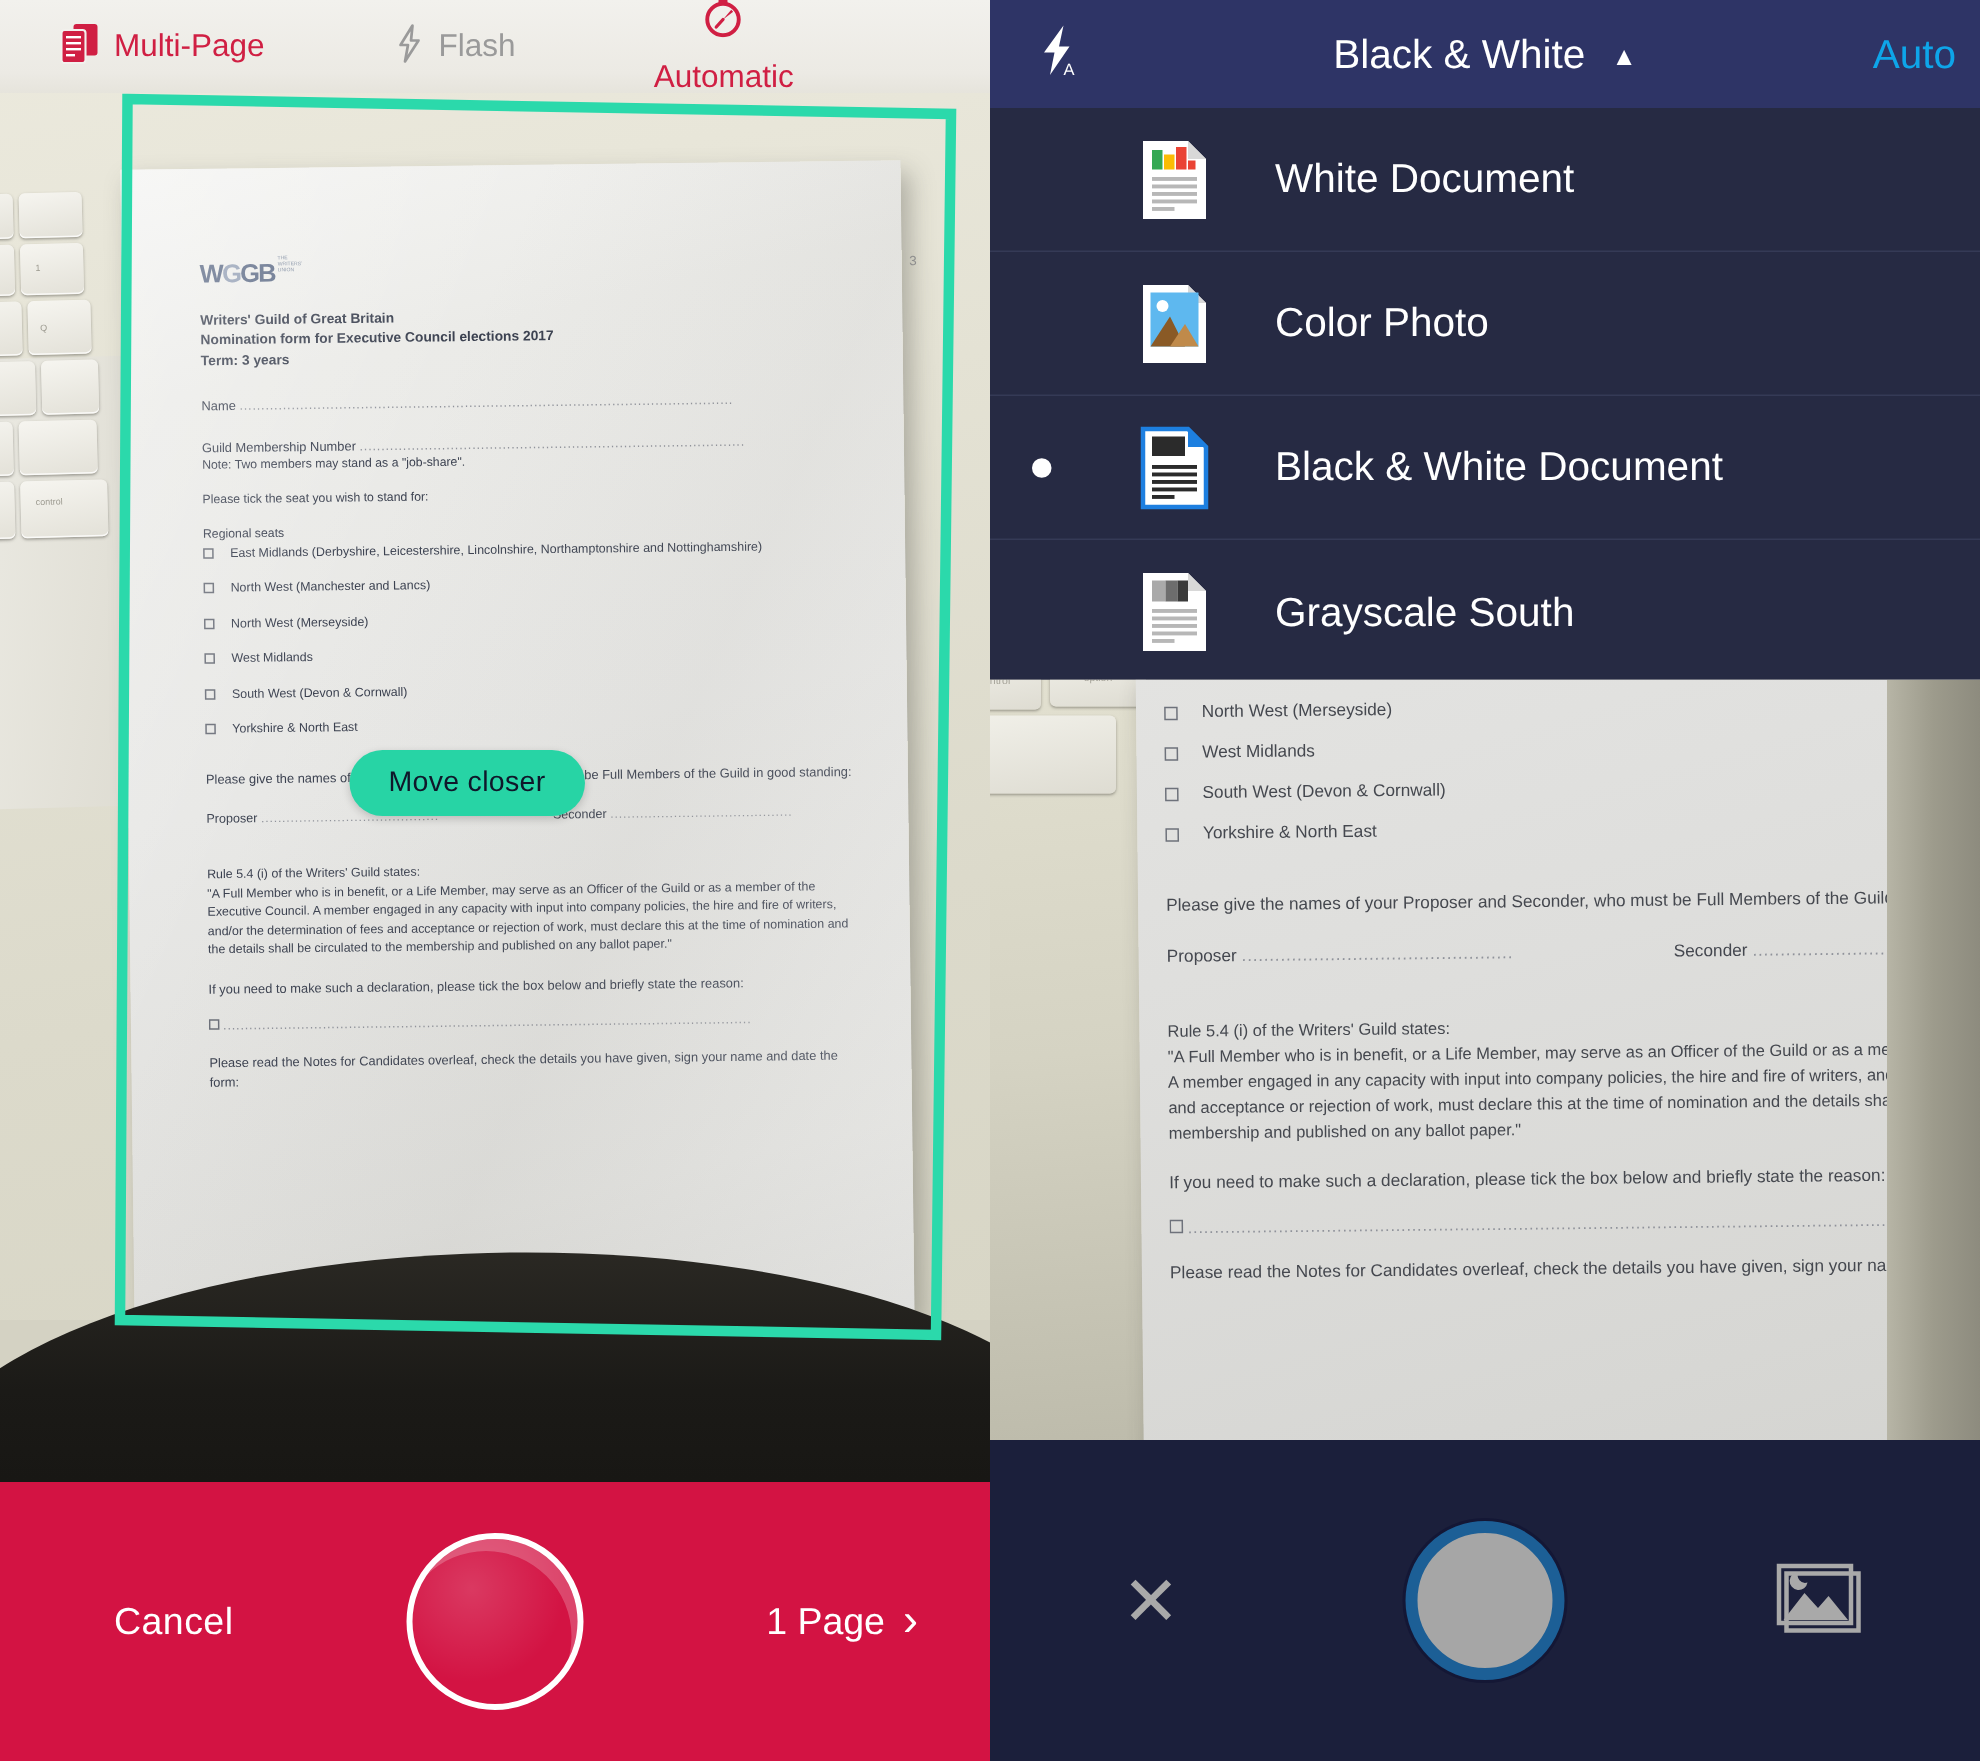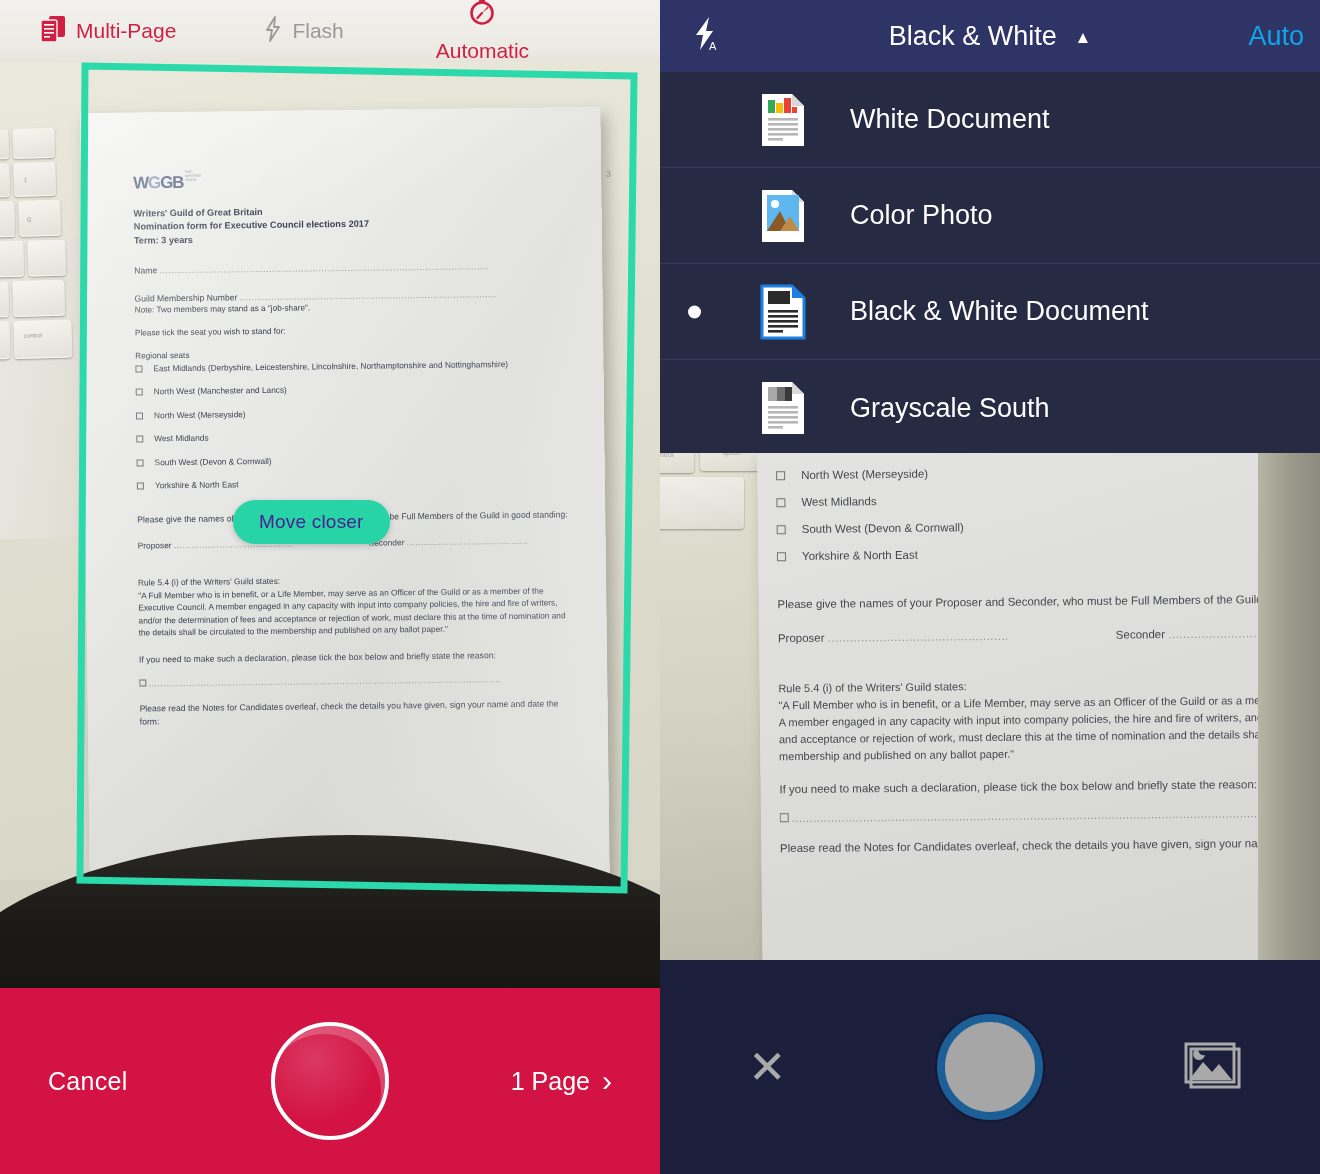--- a/index.html
+++ b/index.html
@@ -95,21 +95,21 @@
   .two-col > div { flex:1; white-space:nowrap; overflow:hidden; }
   .rule-block { margin-top:26px; font-size:8.3px; line-height:1.5; color:#3b4150; }
   .detect-shape {
     position:absolute; left:76px; top:62px; width:562px; height:828px;
     pointer-events:none;
   }
   .detect-shape svg { display:block; }
 
   .move-closer {
     position:absolute; left:233px; top:500px;
-    background:#27d4a5; color:#4c1d95;
+    background:#27d4a5; color:#0f172a;
     padding:11px 26px; border-radius:24px;
     font-size:19px; letter-spacing:.2px;
     box-shadow:0 2px 6px rgba(0,0,0,.18);
   }
 
   
   .top-bar-left {
     position:absolute; left:0; top:0; width:660px; height:62px;
     background:linear-gradient(180deg,#f2f1ed 0%, #eceae4 78%, #e6e4dc 100%);
     display:flex; align-items:center;
@@ -120,21 +120,21 @@
   .tb-item.auto  { margin-left:92px;flex-direction:column; }
   .tb-label { font-size:21px; color:#d01f43; }
   .tb-label.grey { color:#9a9a9a; }
 
   
   .bottom-bar-left {
     position:absolute; left:0; bottom:0; width:660px; height:186px;
     background:#d31343;
     display:flex; align-items:center; justify-content:space-between;
   }
-  .cancel-btn { margin-left:48px; font-size:25px; color:#fff; letter-spacing:.3px; }
+  .cancel-btn { margin-left:76px; font-size:25px; color:#fff; letter-spacing:.3px; }
   .shutter-left {
     position:absolute; left:50%; top:50%; transform:translate(-50%,-50%);
     width:118px; height:118px; border-radius:50%;
     border:4px solid #fff;
     background:radial-gradient(circle at 36% 30%, rgba(255,255,255,.16), rgba(255,255,255,0) 60%);
     box-shadow:inset -6px 10px 0 -2px rgba(255,255,255,.22);
   }
   .page-btn { margin-right:48px; display:flex; align-items:center; gap:12px; font-size:25px; color:#fff; }
   .chev { font-size:30px; font-weight:300; line-height:1; }
 

